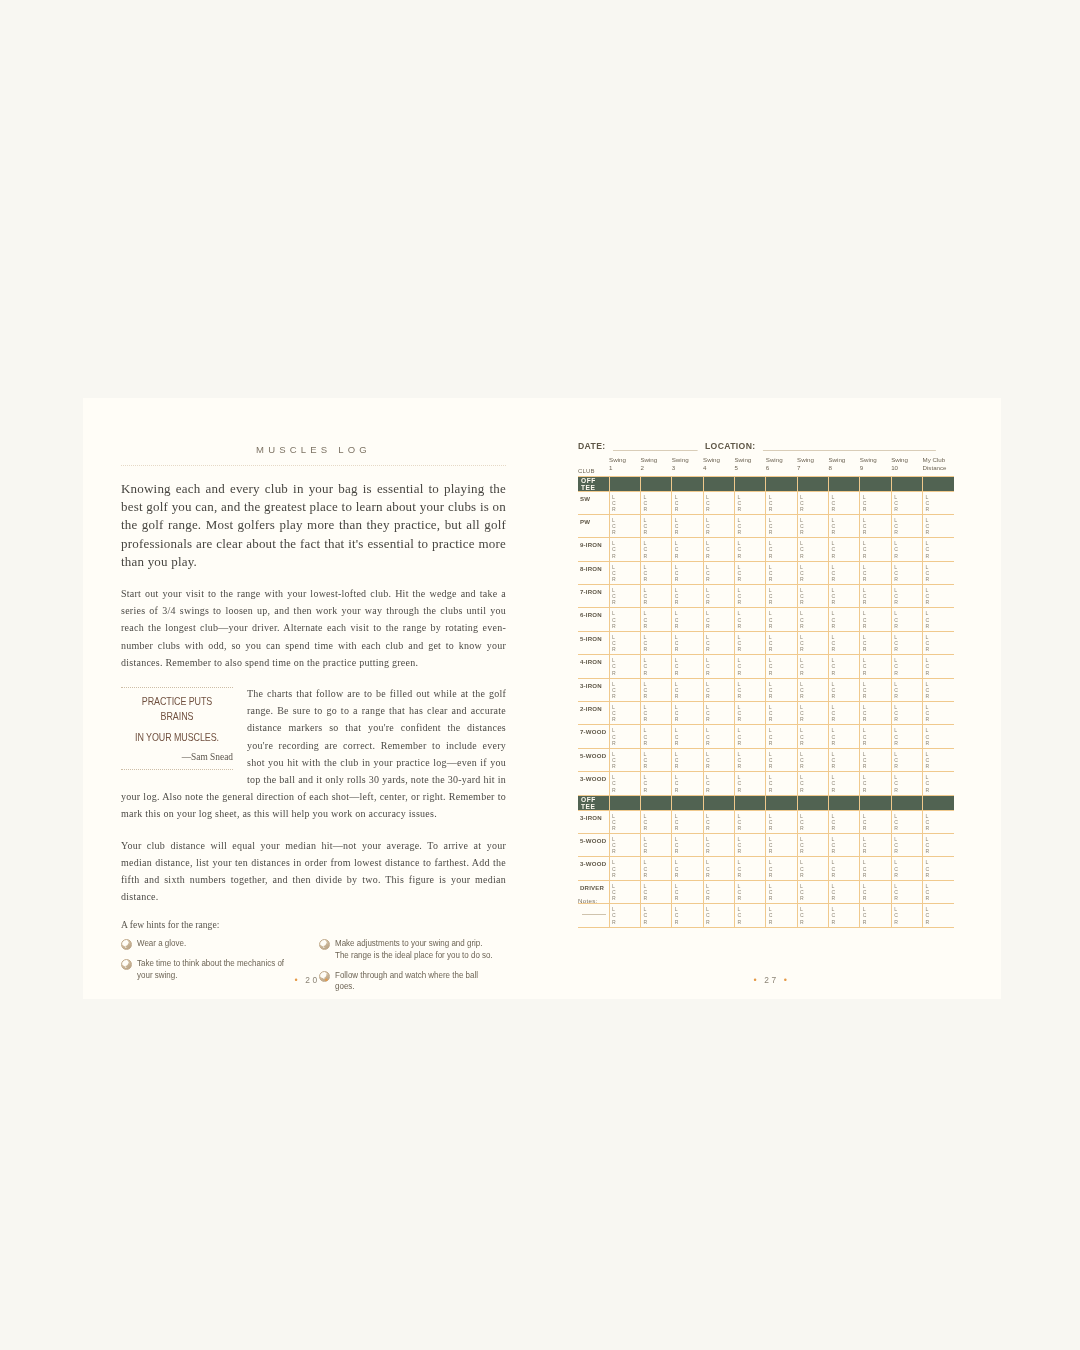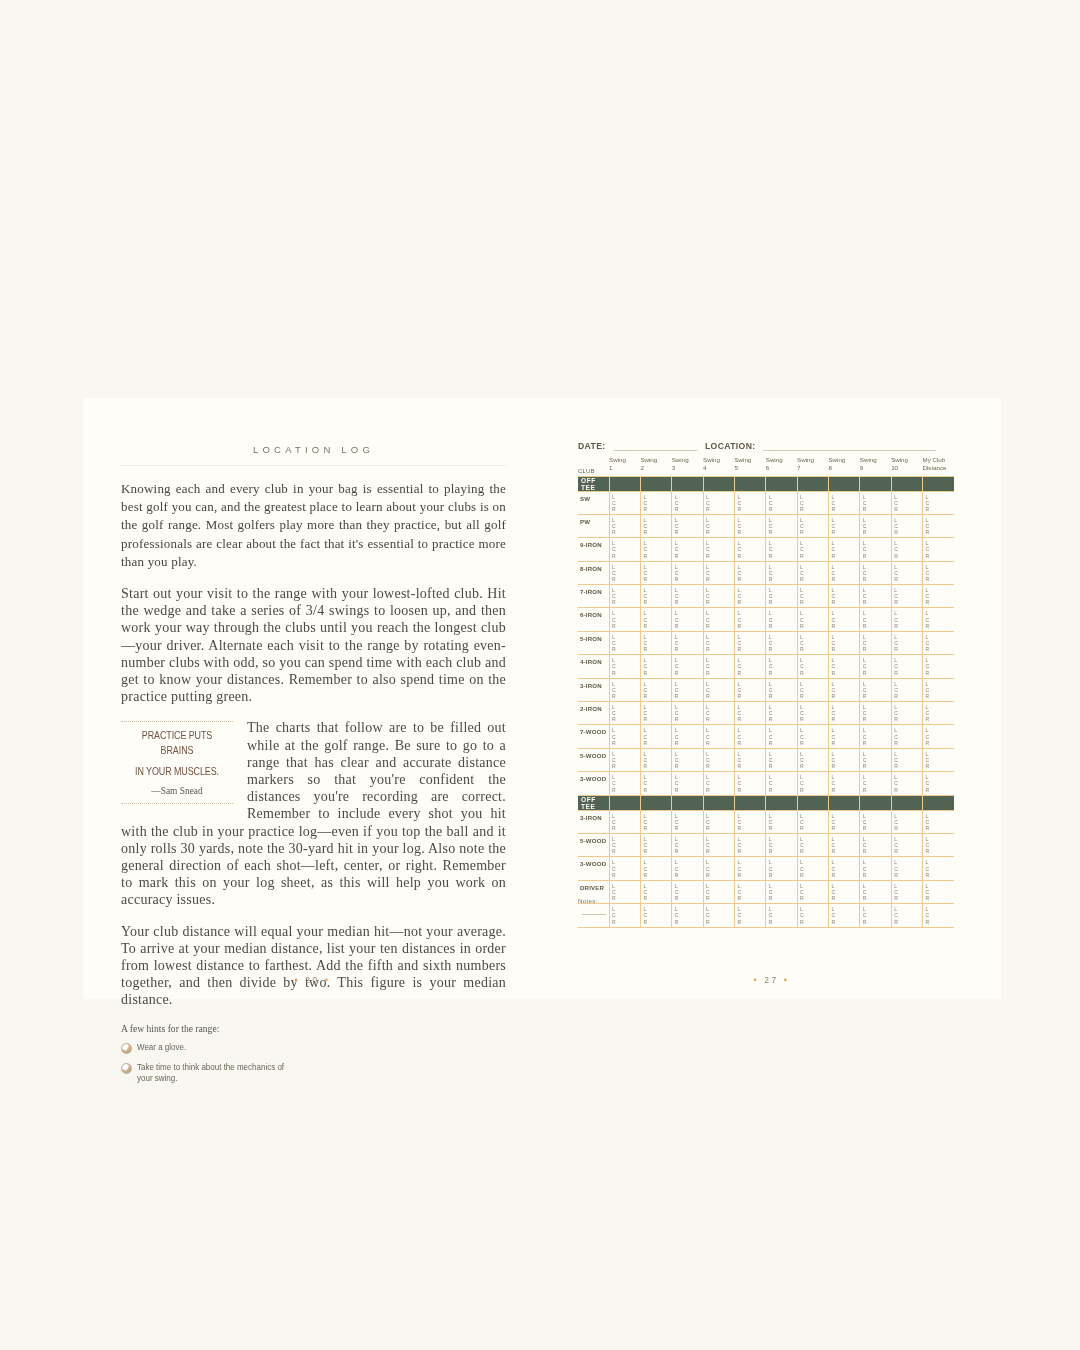--- a/index.html
+++ b/index.html
@@ -33,42 +33,42 @@
     border-top: 1.4px dotted #e6d9c6;
   }
   .rule-top { top: 67px; }
 
   .body-col {
     position: absolute; left: 38px; top: 82px; width: 385px;
   }
   p.body {
     margin: 0 0 14px 0;
     font-family: "Liberation Serif", serif;
-    font-size: 14px;
+    font-size: 10px;
     line-height: 17.2px;
     color: #4c4a46;
     text-align: justify;
     letter-spacing: 0.25px;
   }
   p.lead { font-size: 13px; line-height: 18.2px; letter-spacing: 0.2px; color: #474540; }
 
   .quote-wrap {
     float: left; width: 112px; margin: 2px 14px 16px 0;
     text-align: center;
   }
   .quote-rule { height: 0; border-top: 1.4px dotted #cdbda6; }
   .quote-text {
     font-family: "Liberation Sans", sans-serif;
     font-size: 10.4px; line-height: 14.5px; color: #70503f;
     letter-spacing: -0.1px; margin: 7px 0 6px 0;
     transform: scaleX(0.86); transform-origin: center;
   }
   .quote-attr {
     font-family: "Liberation Serif", serif;
-    font-size: 9.4px; color: #5d564d; margin-bottom: 7px;
+    font-size: 9.4px; color: #5d564d; margin-bottom: 7px; text-align: right;
   }
   .clearfix::after { content:""; display:block; clear:both; }
 
   .hints-label {
     margin: 4px 0 8px 0;
     font-family: "Liberation Serif", serif;
     font-size: 9.6px; color: #5a564e;
   }
   .hints-grid {
     display: flex; gap: 12px; margin-bottom: 14px;
@@ -183,21 +183,21 @@
     font-size: 6.2px; color: #7b7263; letter-spacing: 0.3px;
   }
 </style>
 </head>
 <body>
 
 <div id="spread">
 
   <div class="page page-left">
 
-    <div class="chapter-title">LOCATION LOG</div>
+    <div class="chapter-title">MUSCLES LOG</div>
     <div class="dotrule rule-top"></div>
 
     <div class="body-col">
 
       <p class="body lead">Knowing each and every club in your bag is essential to playing the best golf you can, and the greatest place to learn about your clubs is on the golf range. Most golfers play more than they practice, but all golf professionals are clear about the fact that it's essential to practice more than you play.</p>
 
       <p class="body">Start out your visit to the range with your lowest-lofted club. Hit the wedge and take a series of 3/4 swings to loosen up, and then work your way through the clubs until you reach the longest club—your driver. Alternate each visit to the range by rotating even-number clubs with odd, so you can spend time with each club and get to know your distances. Remember to also spend time on the practice putting green.</p>
 
       <div class="clearfix">
         <div class="quote-wrap">
@@ -216,20 +216,30 @@
 
       <div class="hints-grid">
         <div class="hints-col">
           <div class="hint">
             <span class="ball"></span>
             <span class="hint-text">Wear a glove.</span>
           </div>
           <div class="hint">
             <span class="ball"></span>
             <span class="hint-text">Take time to think about the mechanics of your swing.</span>
+          </div>
+        </div>
+        <div class="hints-col">
+          <div class="hint">
+            <span class="ball"></span>
+            <span class="hint-text">Make adjustments to your swing and grip. The range is the ideal place for you to do so.</span>
+          </div>
+          <div class="hint">
+            <span class="ball"></span>
+            <span class="hint-text">Follow through and watch where the ball goes.</span>
           </div>
         </div>
       </div>
 
     </div>
 
     <div class="folio">
       <span class="dot">•</span>
       <span>20</span>
       <span class="dot">•</span>

